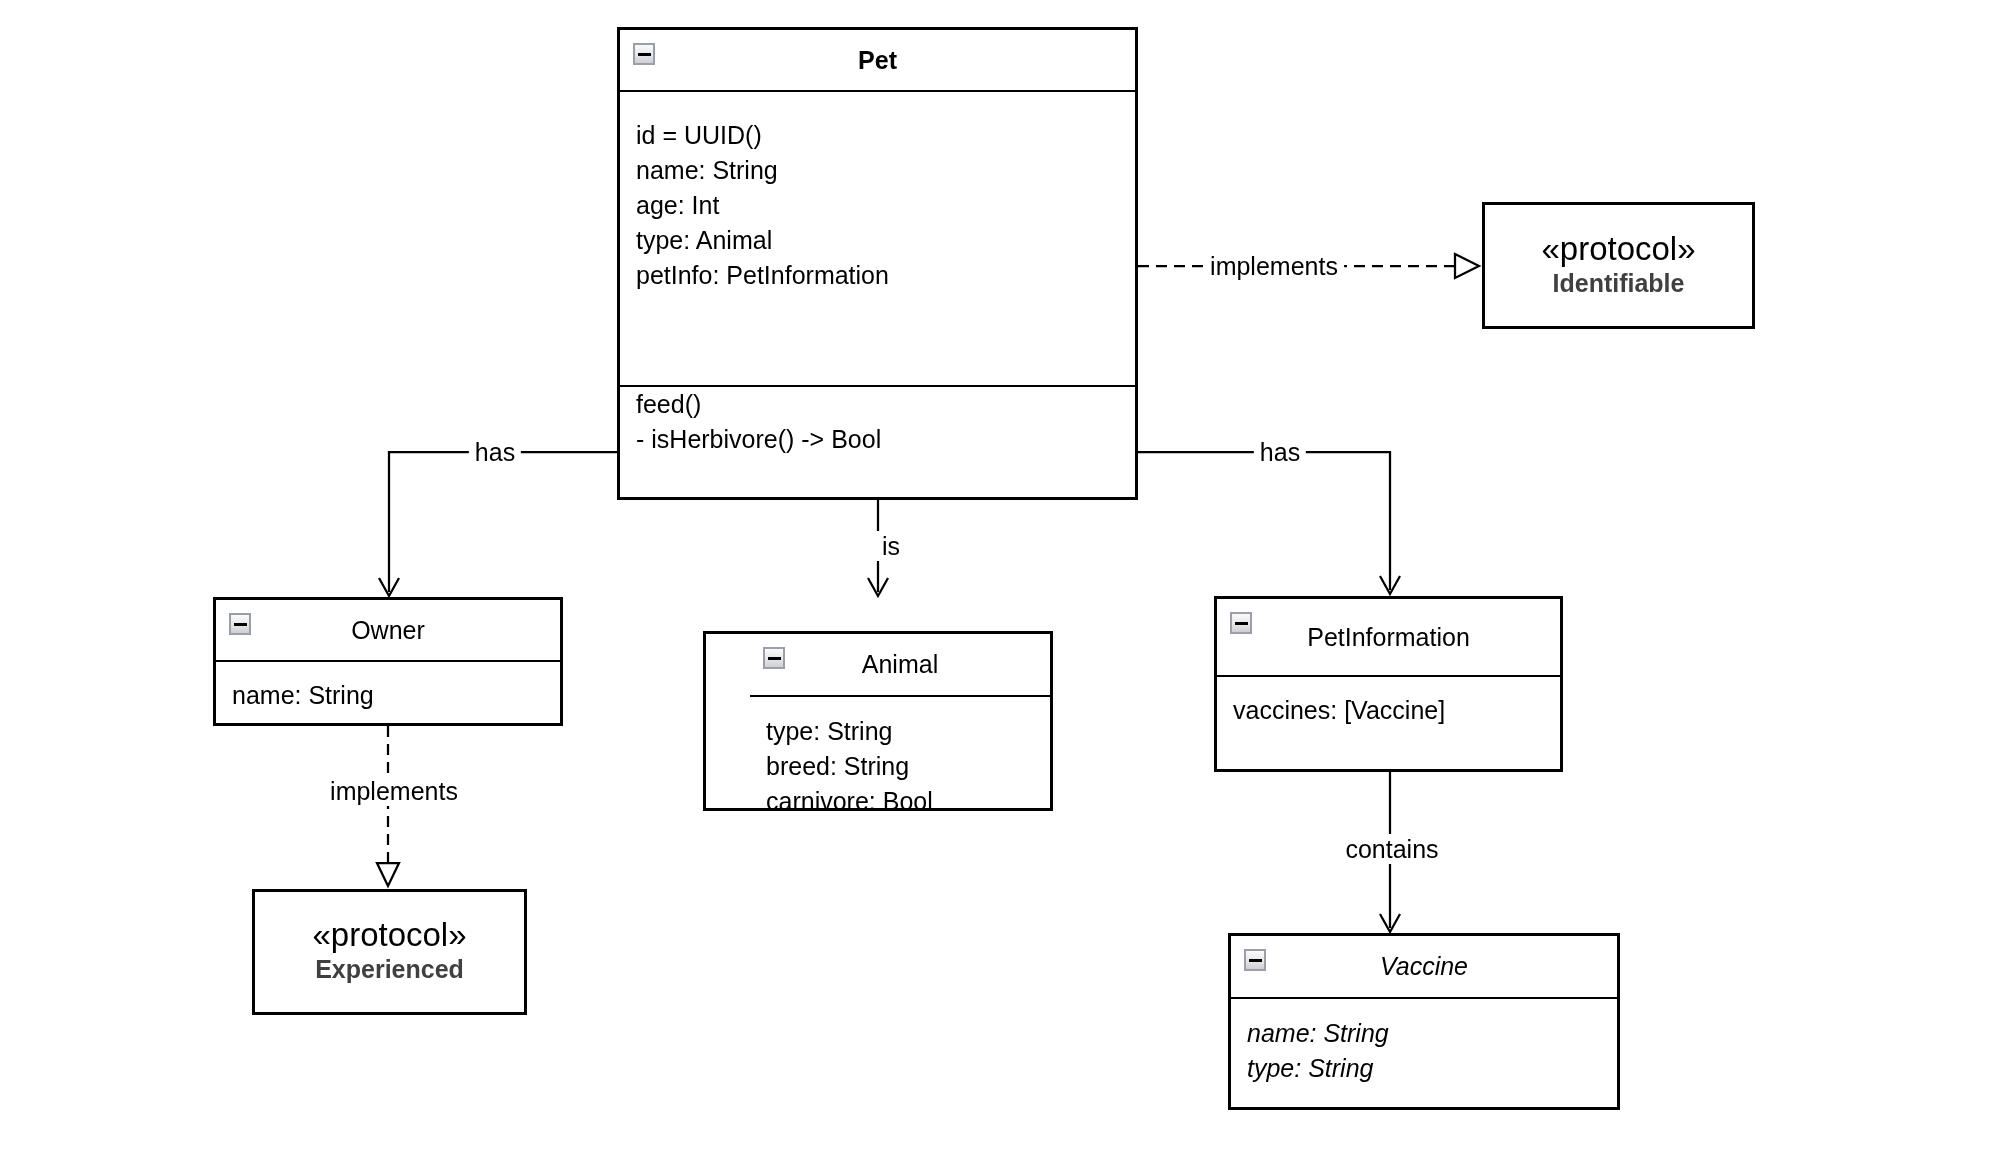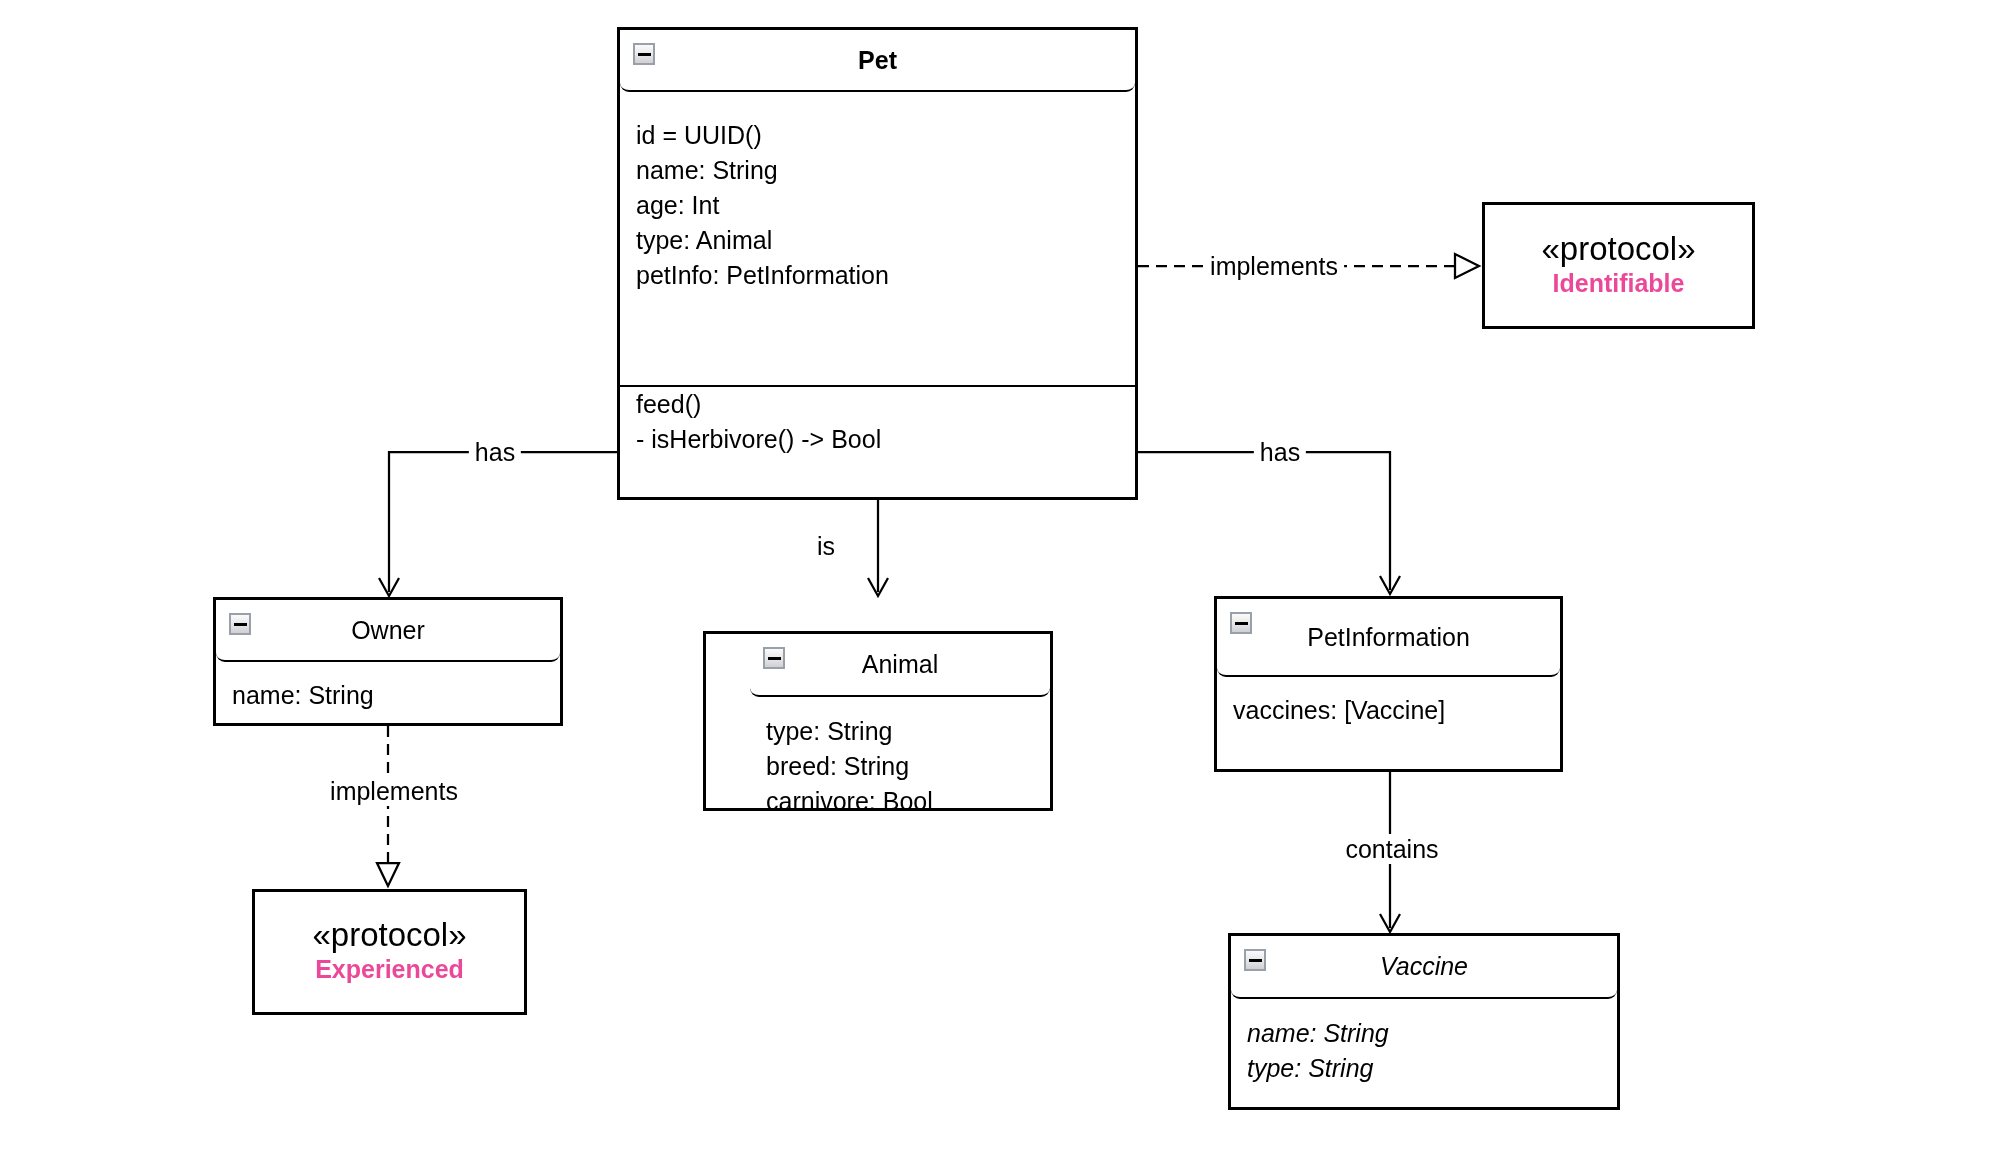--- a/index.html
+++ b/index.html
@@ -40,21 +40,20 @@
     color: #000000;
   }
   .trow {
     position: relative;
     flex: none;
     border-bottom: 2px solid #000000;
     display: flex;
     align-items: center;
     justify-content: center;
     box-sizing: border-box;
-    border-radius: 9px;
   }
   .title {
     font-size: 25px;
     color: #000;
     white-space: nowrap;
   }
   .title.bold { font-weight: bold; }
   .sect {
     flex: none;
     box-sizing: border-box;
@@ -71,21 +70,21 @@
   }
   .stereo {
     font-size: 33px;
     line-height: 35px;
     color: #000;
   }
   .pname {
     font-size: 25px;
     line-height: 35px;
     font-weight: bold;
-    color: #ec4899;
+    color: #404040;
   }
   
   .collapse {
     position: absolute;
     left: 13px; top: 13px;
     width: 22px; height: 22px;
     box-sizing: border-box;
     border: 2px solid #9aa0aa;
     background: linear-gradient(180deg, #fafafa 0%, #e7e7ea 55%, #cfcfd4 100%);
     display: flex;
@@ -140,21 +139,21 @@
       <polygon points="1479,266 1455,254 1455,278" fill="#ffffff"></polygon>
     </g>
 
     <g stroke="#000" stroke-width="2.25">
       <path d="M 388,726 V 862" fill="none" stroke-dasharray="11 7"></path>
       <polygon points="388,886 377,863 399,863" fill="#ffffff"></polygon>
     </g>
   </svg>
 
   <div class="elabel" style="left:495px;  top:452px;">has</div>
-  <div class="elabel" style="left:826px;  top:546px;">is</div>
+  <div class="elabel" style="left:891px;  top:546px;">is</div>
   <div class="elabel" style="left:1280px; top:452px;">has</div>
   <div class="elabel" style="left:1274px; top:266px;">implements</div>
   <div class="elabel" style="left:394px;  top:791px;">implements</div>
   <div class="elabel" style="left:1392px; top:849px;">contains</div>
 
   <div class="cbox" style="left:617px; top:27px; width:521px; height:473px;">
     <div class="trow" style="height:62px;">
       <span class="collapse">
           <span class="bar"></span>
         </span>

